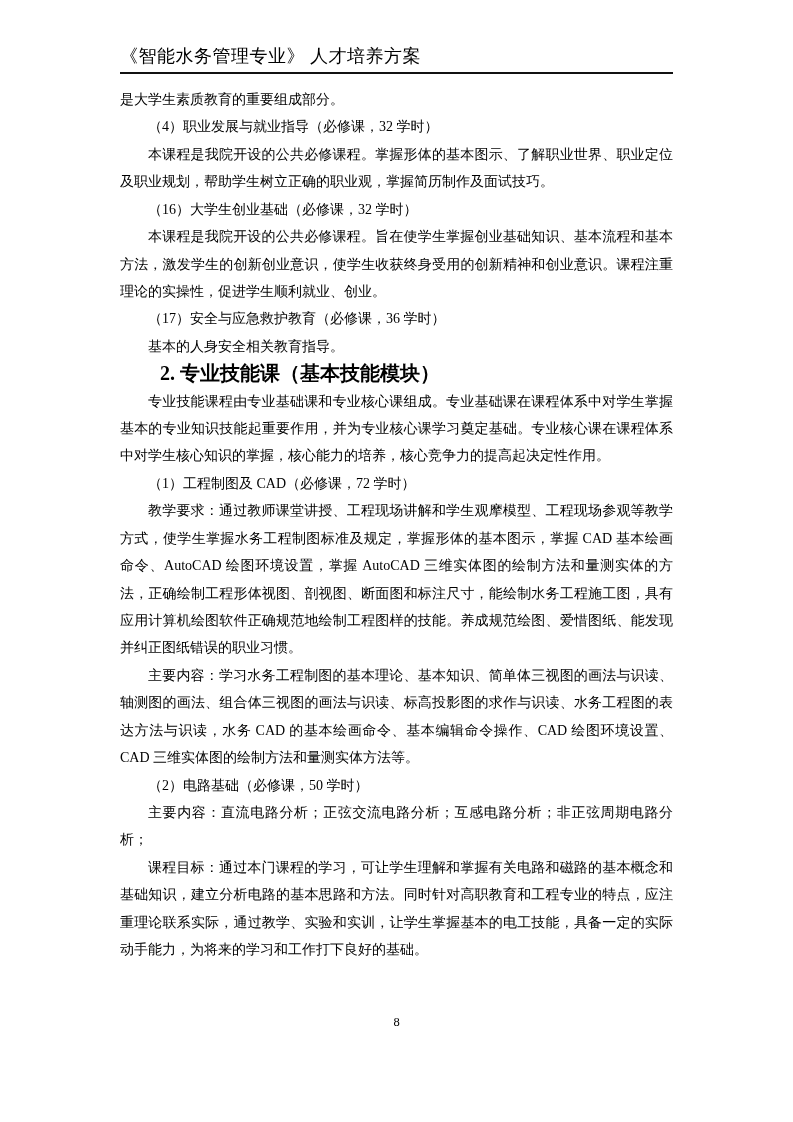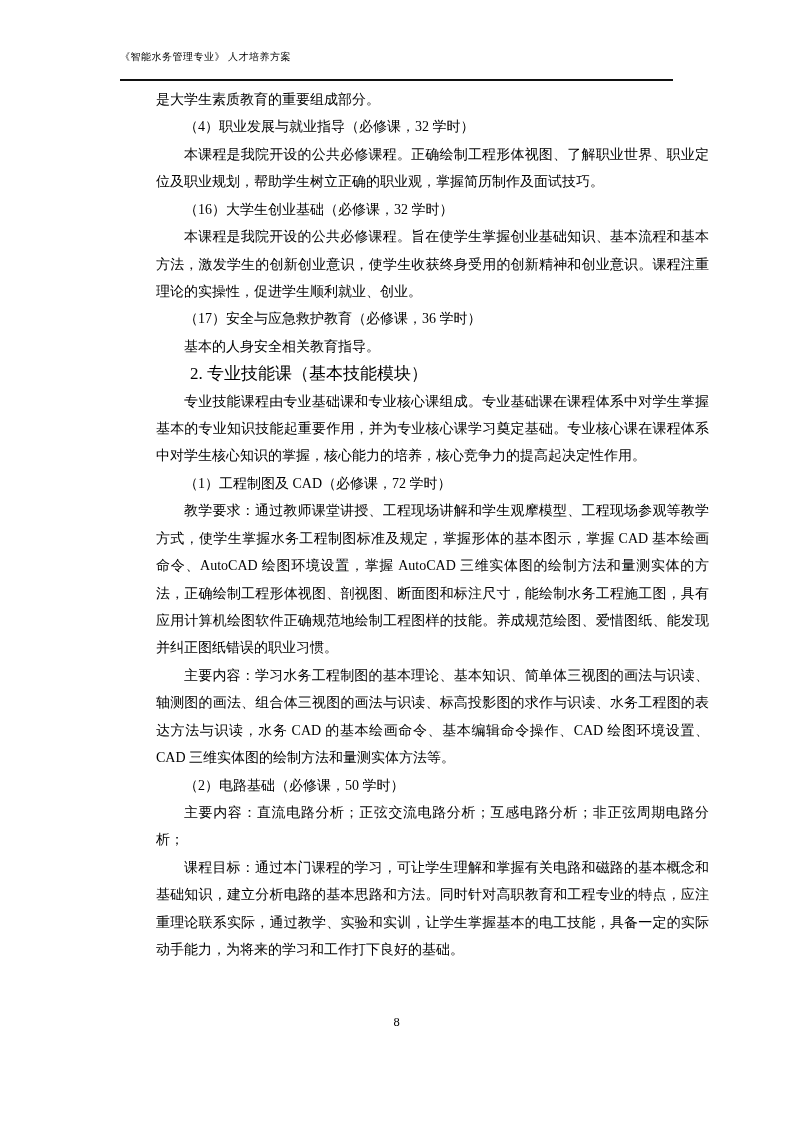--- a/index.html
+++ b/index.html
@@ -14,47 +14,46 @@
     background: #ffffff;
     font-family: "Liberation Serif", "DejaVu Serif", serif;
     color: #000000;
     overflow: hidden;
   }
   .header {
     position: absolute;
     left: 120px;
     top: 48px;
     width: 553px;
-    font-size: 10px;
+    font-size: 18px;
     line-height: 17px;
-    padding-bottom: 14px;
+    padding-bottom: 7px;
     border-bottom: 2px solid #111111;
     letter-spacing: 0.5px;
     white-space: nowrap;
   }
   .content {
     position: absolute;
     left: 120px;
     top: 86px;
     width: 553px;
     font-size: 14px;
     line-height: 27.42px;
     text-align: justify;
-    margin-left: 36px;
   }
   .content p {
     margin: 0;
     padding: 0;
   }
   .content p.indent {
     text-indent: 2em;
   }
   .content p.bold {
-    font-weight: normal;
-    font-size: 17px;
+    font-weight: bold;
+    font-size: 20px;
   }
   .footer {
     position: absolute;
     left: 0;
     top: 1014px;
     width: 793px;
     text-align: center;
     font-size: 12.5px;
     line-height: 16px;
   }
@@ -62,21 +61,21 @@
 </head>
 <body>
 
 <div class="page">
   <div class="header">
     <span>《智能水务管理专业》 人才培养方案</span>
   </div>
   <div class="content">
       <p class="">是大学生素质教育的重要组成部分。</p>
       <p class="indent">（4）职业发展与就业指导（必修课，32 学时）</p>
-      <p class="indent">本课程是我院开设的公共必修课程。正确绘制工程形体视图、了解职业世界、职业定位及职业规划，帮助学生树立正确的职业观，掌握简历制作及面试技巧。</p>
+      <p class="indent">本课程是我院开设的公共必修课程。掌握形体的基本图示、了解职业世界、职业定位及职业规划，帮助学生树立正确的职业观，掌握简历制作及面试技巧。</p>
       <p class="indent">（16）大学生创业基础（必修课，32 学时）</p>
       <p class="indent">本课程是我院开设的公共必修课程。旨在使学生掌握创业基础知识、基本流程和基本方法，激发学生的创新创业意识，使学生收获终身受用的创新精神和创业意识。课程注重理论的实操性，促进学生顺利就业、创业。</p>
       <p class="indent">（17）安全与应急救护教育（必修课，36 学时）</p>
       <p class="indent">基本的人身安全相关教育指导。</p>
       <p class="indent bold">2. 专业技能课（基本技能模块）</p>
       <p class="indent">专业技能课程由专业基础课和专业核心课组成。专业基础课在课程体系中对学生掌握基本的专业知识技能起重要作用，并为专业核心课学习奠定基础。专业核心课在课程体系中对学生核心知识的掌握，核心能力的培养，核心竞争力的提高起决定性作用。</p>
       <p class="indent">（1）工程制图及 CAD（必修课，72 学时）</p>
       <p class="indent">教学要求：通过教师课堂讲授、工程现场讲解和学生观摩模型、工程现场参观等教学方式，使学生掌握水务工程制图标准及规定，掌握形体的基本图示，掌握 CAD 基本绘画命令、AutoCAD 绘图环境设置，掌握 AutoCAD 三维实体图的绘制方法和量测实体的方法，正确绘制工程形体视图、剖视图、断面图和标注尺寸，能绘制水务工程施工图，具有应用计算机绘图软件正确规范地绘制工程图样的技能。养成规范绘图、爱惜图纸、能发现并纠正图纸错误的职业习惯。</p>
       <p class="indent">主要内容：学习水务工程制图的基本理论、基本知识、简单体三视图的画法与识读、轴测图的画法、组合体三视图的画法与识读、标高投影图的求作与识读、水务工程图的表达方法与识读，水务 CAD 的基本绘画命令、基本编辑命令操作、CAD 绘图环境设置、CAD 三维实体图的绘制方法和量测实体方法等。</p>
       <p class="indent">（2）电路基础（必修课，50 学时）</p>

